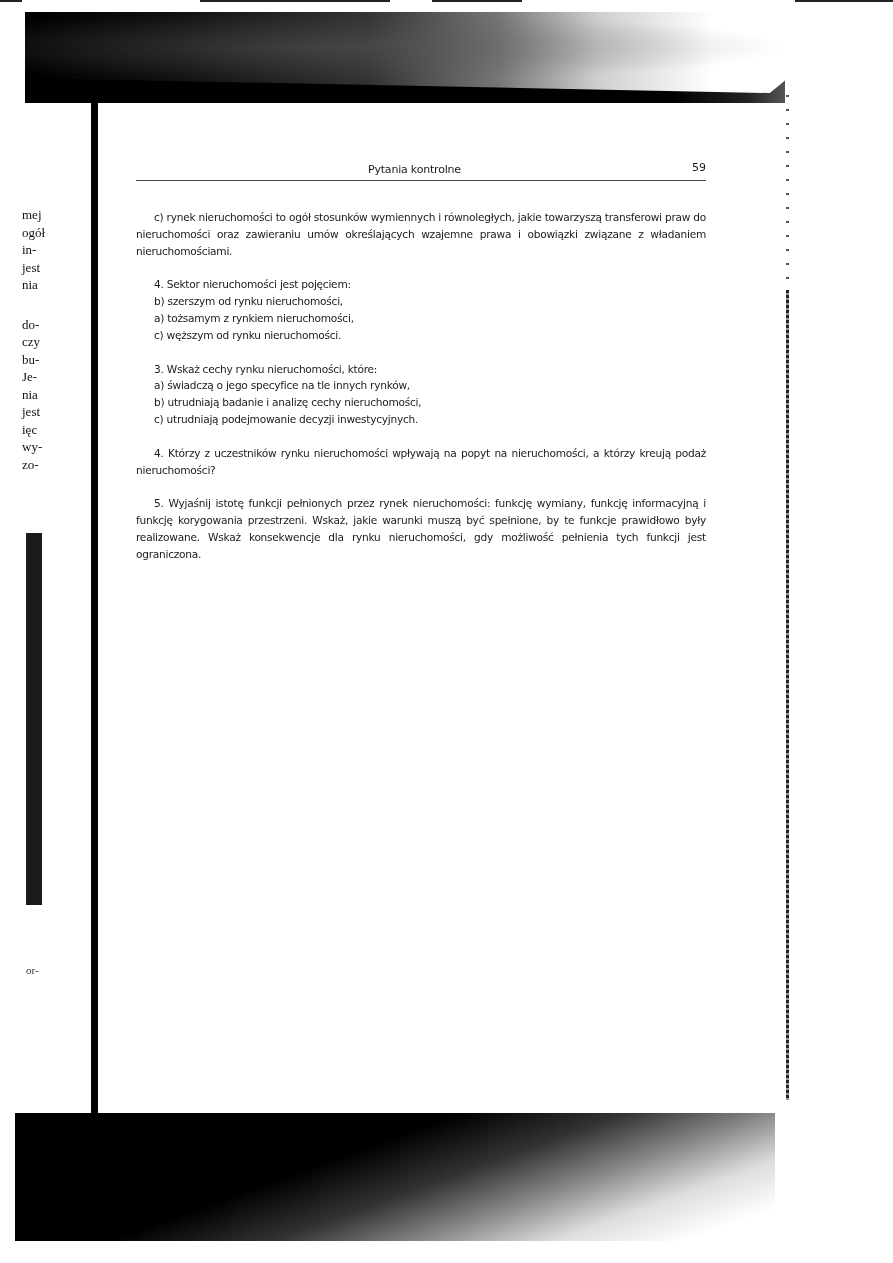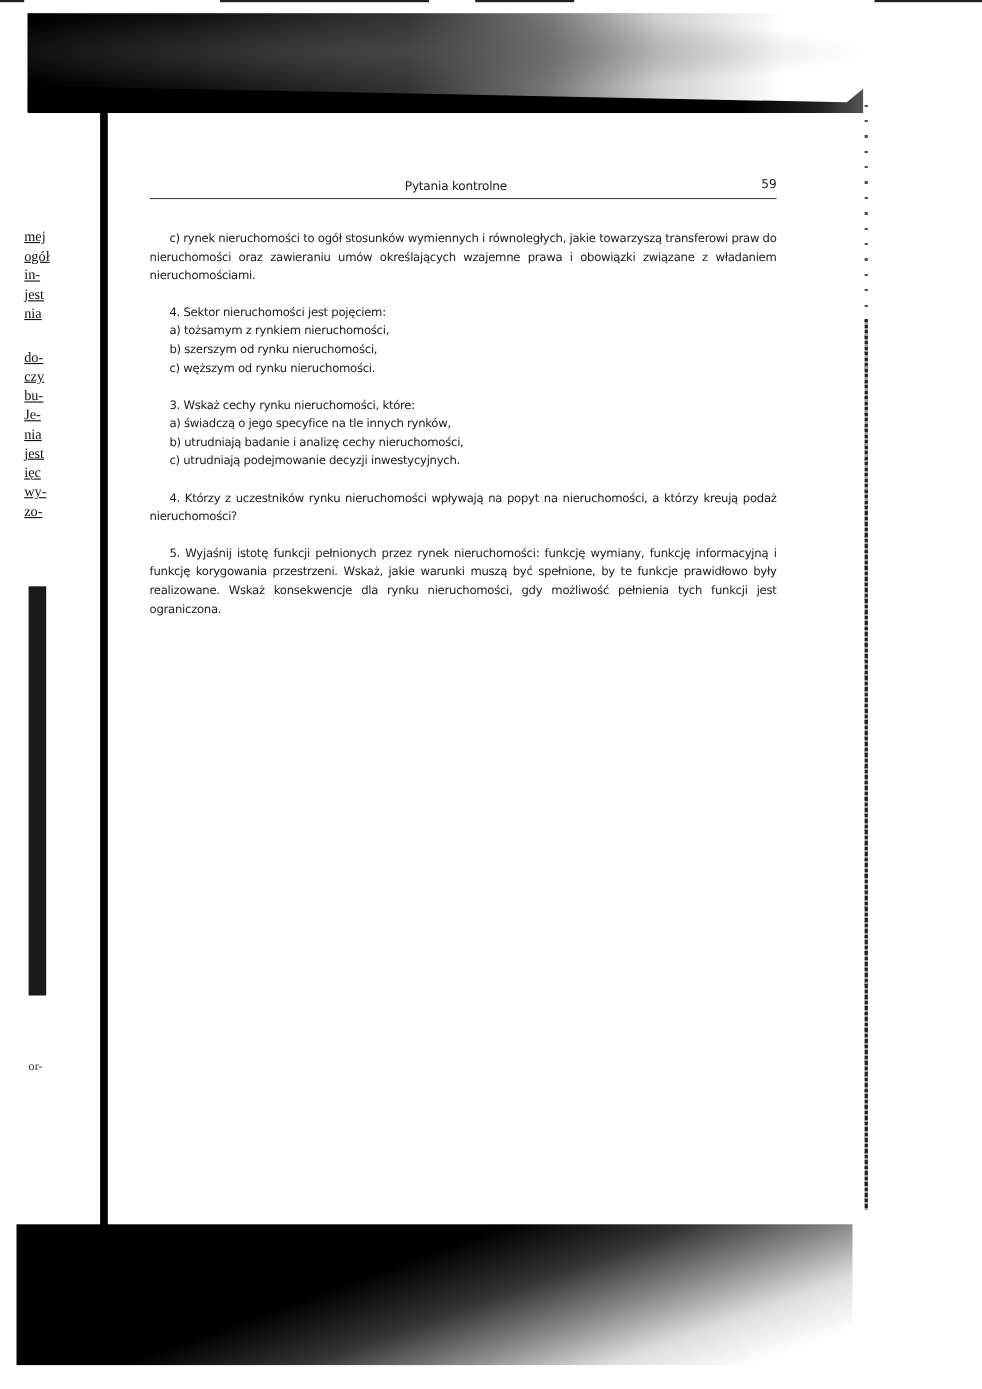--- a/index.html
+++ b/index.html
@@ -37,21 +37,21 @@
   .edge-right-dense {
     position:absolute; left:786px; top:290px; width:3px; height:810px;
     background: repeating-linear-gradient(to bottom, #222 0 3px, #999 3px 5px);
   }
   .prev-page-strip {
     position:absolute; left:26px; top:533px; width:16px; height:372px;
     background:#1a1a1a;
   }
   .prev-page-text {
     position:absolute; left:22px; top:206px; width:40px;
-    font-family:"Liberation Serif", serif; font-size:13px; line-height:17.5px; color:#111;text-decoration:underline;
+    font-family:"Liberation Serif", serif; font-size:13px; line-height:17.5px; color:#111;
   }
   .prev-page-text div { height:17.5px; }
   .prev-frag-bottom {
     position:absolute; left:26px; top:964px;
     font-family:Liberation Serif, serif; font-size:11px; color:#333;
   }
   .page {
     position:absolute; left:136px; top:160px; width:570px;
   }
   .running-head {
@@ -115,22 +115,22 @@
   </div>
 
   <div class="body-text">
     <p class="para">
       <span class="indent">c) rynek nieruchomości to ogół stosunków wymiennych i równoległych, jakie towarzyszą transferowi praw do nieruchomości oraz zawieraniu umów określających wzajemne prawa i obowiązki związane z władaniem nieruchomościami.</span>
     </p>
 
     <div class="para">
       <div class="q-list">
         <div>4. Sektor nieruchomości jest pojęciem:</div>
+        <div>b) szerszym od rynku nieruchomości,</div>
         <div>a) tożsamym z rynkiem nieruchomości,</div>
-        <div>b) szerszym od rynku nieruchomości,</div>
         <div>c) węższym od rynku nieruchomości.</div>
       </div>
     </div>
 
     <div class="para">
       <div class="q-list">
         <div>3. Wskaż cechy rynku nieruchomości, które:</div>
         <div>a) świadczą o jego specyfice na tle innych rynków,</div>
         <div>b) utrudniają badanie i analizę cechy nieruchomości,</div>
         <div>c) utrudniają podejmowanie decyzji inwestycyjnych.</div>

